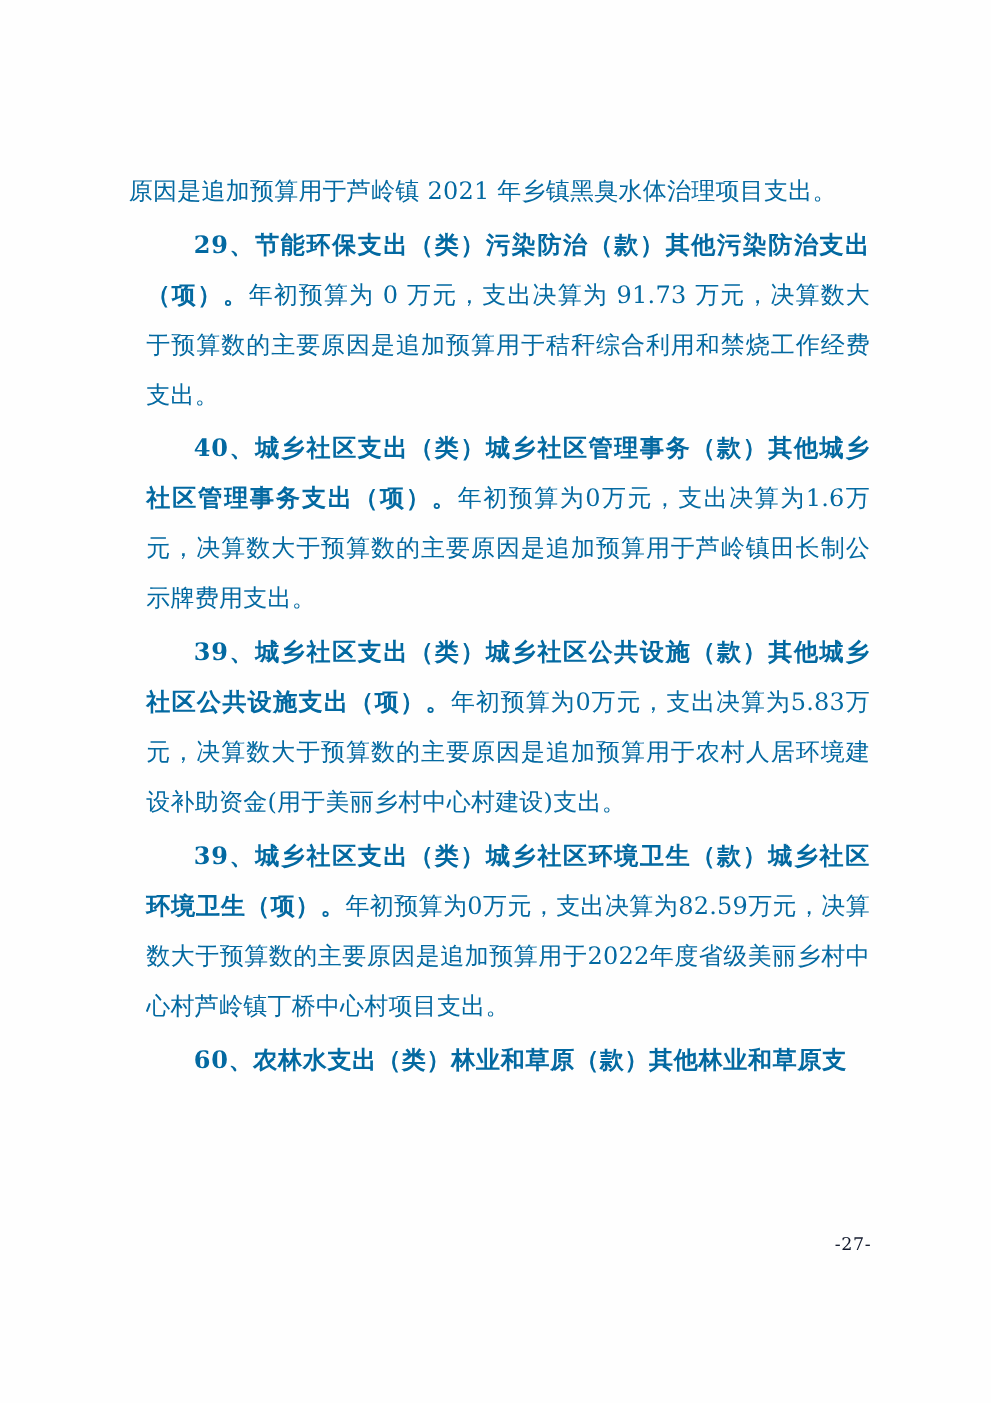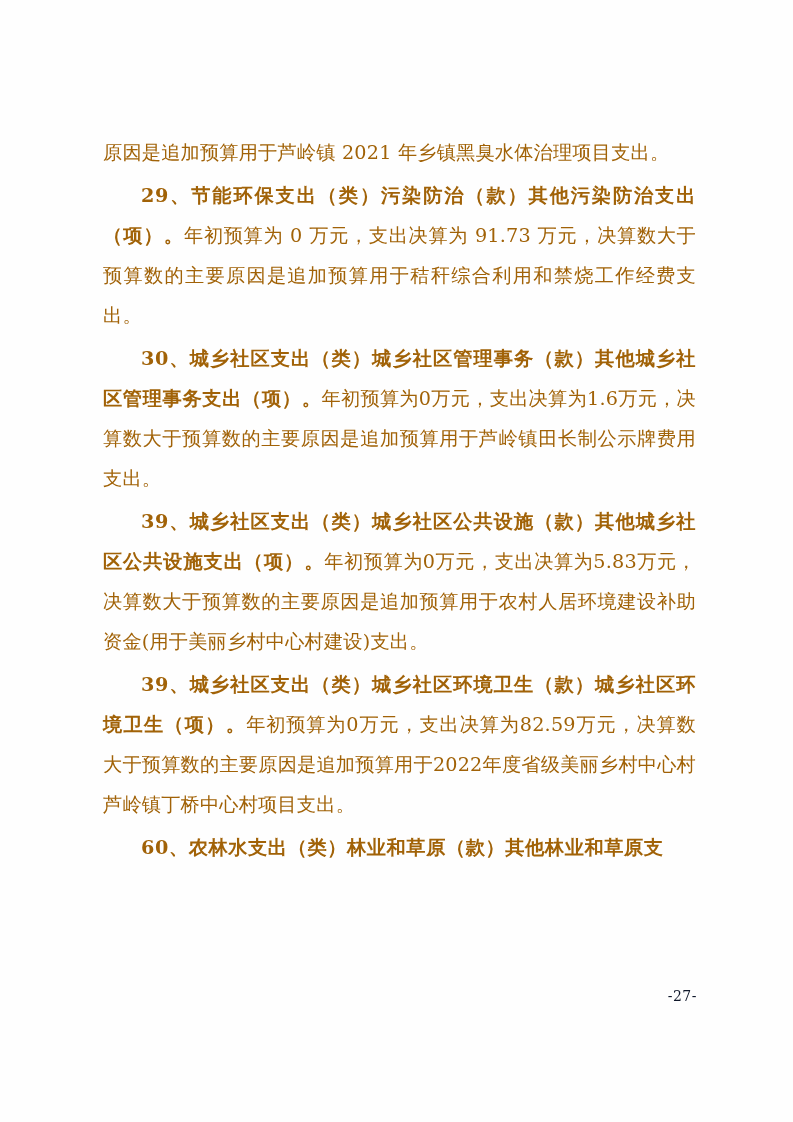--- a/index.html
+++ b/index.html
@@ -29,24 +29,25 @@
     top: 133px;
     width: 593px;
   }
   p {
     margin: 0 0 3px 0;
     font-size: 19.2px;
     line-height: 40px;
     text-align: justify;
     text-justify: inter-ideograph;
     letter-spacing: 0.2px;
-    color: #a16207;
+    color: #0369a1;
   }
   p.indent {
     text-indent: 38px;
+    margin-left: 14px;
   }
   .bold {
     font-weight: 700;
     letter-spacing: 0.6px;
   }
   .page-number {
     position: absolute;
     right: 96px;
     top: 988px;
     font-size: 14px;
@@ -63,21 +64,21 @@
 
     <p>
       <span>原因是追加预算用于芦岭镇 2021 年乡镇黑臭水体治理项目支出。</span>
     </p>
 
     <p class="indent">
       <span class="bold">29、节能环保支出（类）污染防治（款）其他污染防治支出（项）。</span><span>年初预算为 0 万元，支出决算为 91.73 万元，决算数大于预算数的主要原因是追加预算用于秸秆综合利用和禁烧工作经费支出。</span>
     </p>
 
     <p class="indent">
-      <span class="bold">30、城乡社区支出（类）城乡社区管理事务（款）其他城乡社区管理事务支出（项）。</span><span>年初预算为0万元，支出决算为1.6万元，决算数大于预算数的主要原因是追加预算用于芦岭镇田长制公示牌费用支出。</span>
+      <span class="bold">40、城乡社区支出（类）城乡社区管理事务（款）其他城乡社区管理事务支出（项）。</span><span>年初预算为0万元，支出决算为1.6万元，决算数大于预算数的主要原因是追加预算用于芦岭镇田长制公示牌费用支出。</span>
     </p>
 
     <p class="indent">
       <span class="bold">39、城乡社区支出（类）城乡社区公共设施（款）其他城乡社区公共设施支出（项）。</span><span>年初预算为0万元，支出决算为5.83万元，决算数大于预算数的主要原因是追加预算用于农村人居环境建设补助资金(用于美丽乡村中心村建设)支出。</span>
     </p>
 
     <p class="indent">
       <span class="bold">39、城乡社区支出（类）城乡社区环境卫生（款）城乡社区环境卫生（项）。</span><span>年初预算为0万元，支出决算为82.59万元，决算数大于预算数的主要原因是追加预算用于2022年度省级美丽乡村中心村芦岭镇丁桥中心村项目支出。</span>
     </p>
 

